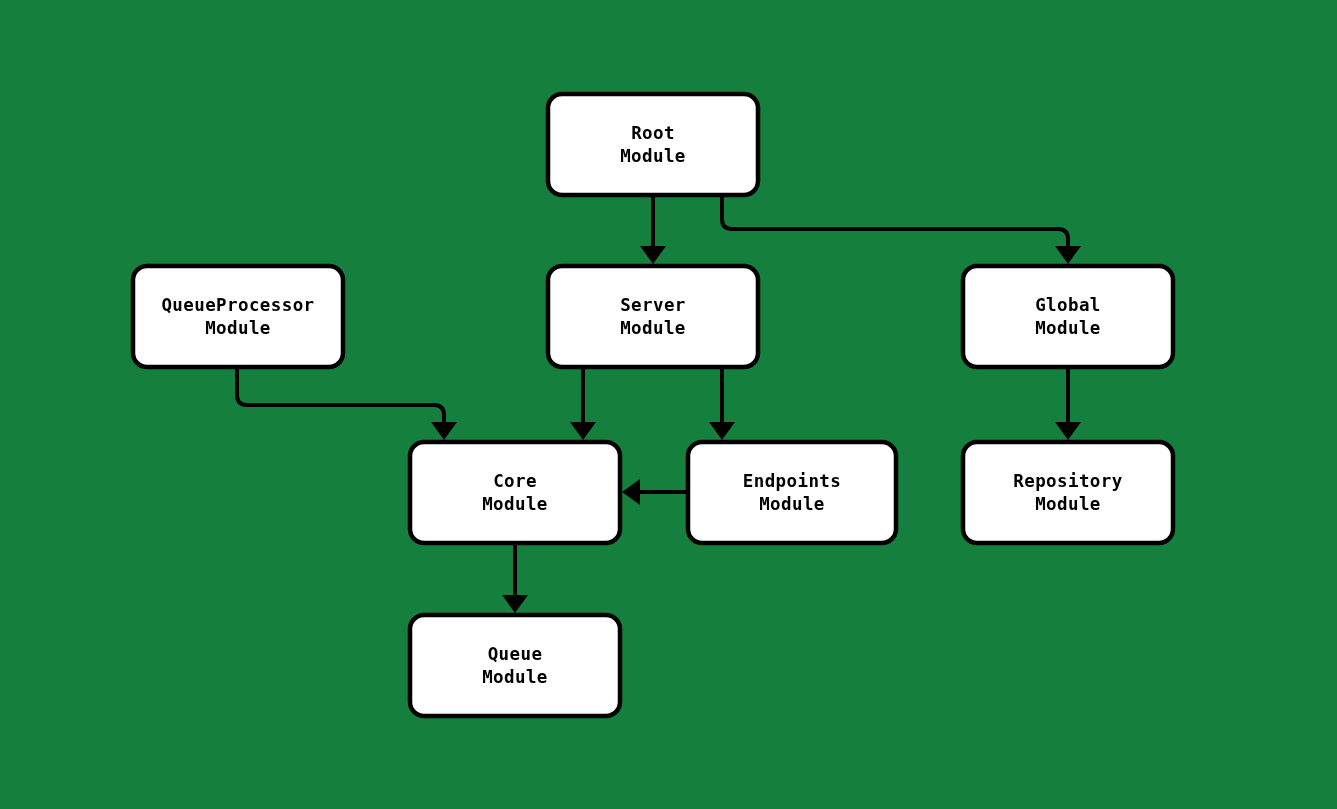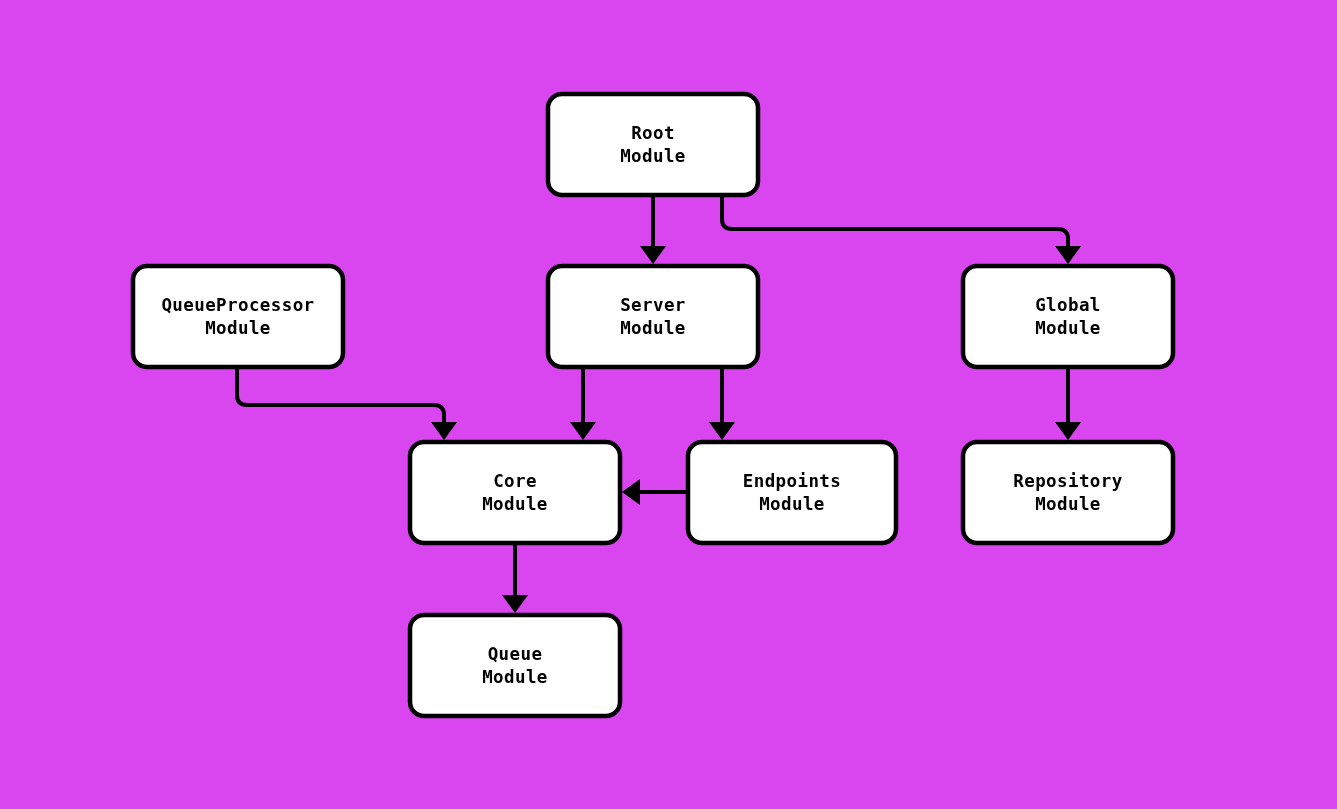--- a/index.html
+++ b/index.html
@@ -11,21 +11,21 @@
   body {
     width: 1337px;
     height: 809px;
     overflow: hidden;
     font-family: "DejaVu Sans Mono", "Liberation Mono", monospace;
   }
   #diagram-canvas {
     position: relative;
     width: 1337px;
     height: 809px;
-    background: #d946ef;
+    background: #15803d;
   }
   svg#graph {
     display: block;
     width: 1337px;
     height: 809px;
   }
   .node-shape {
     fill: #ffffff;
     stroke: #000000;
     stroke-width: 4.5;

